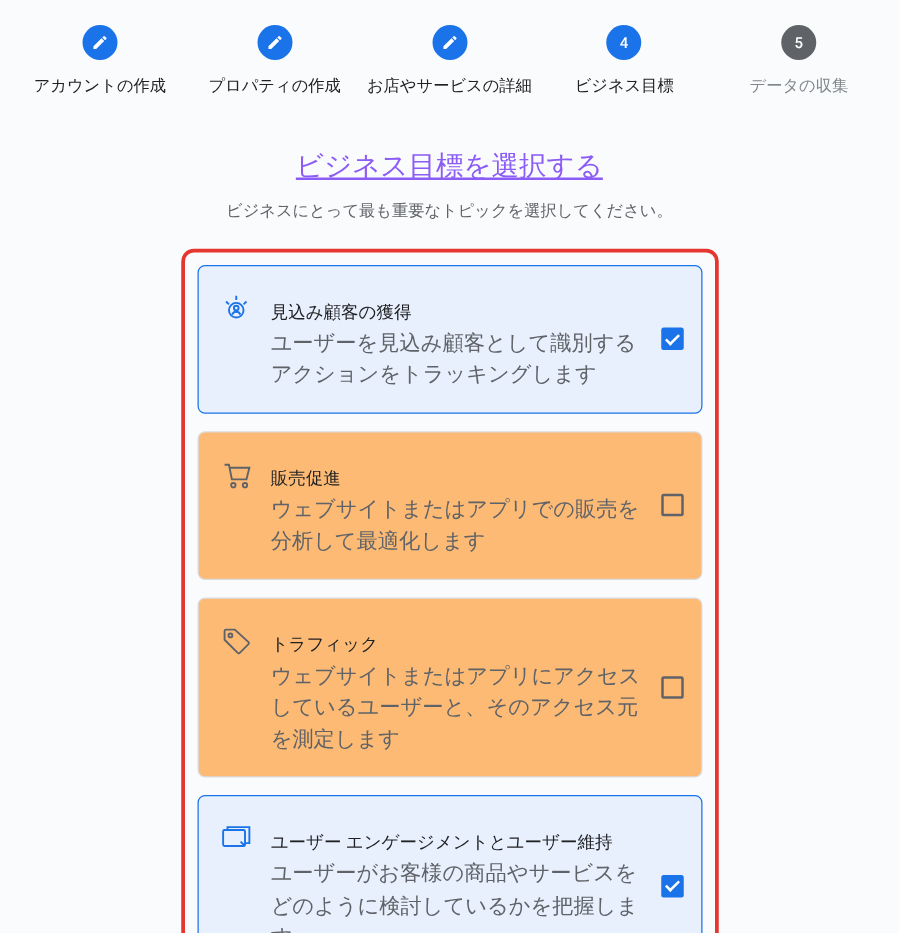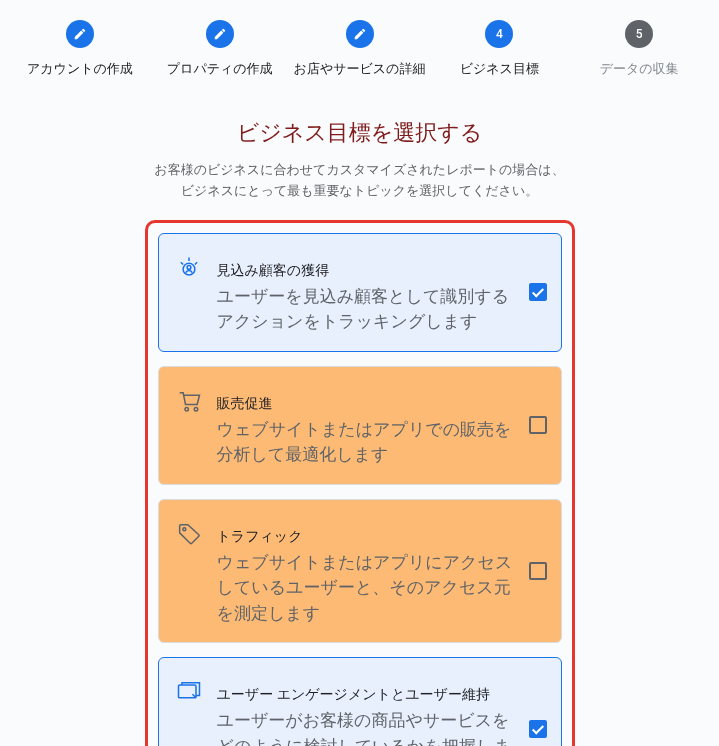--- a/index.html
+++ b/index.html
@@ -61,22 +61,23 @@
     .stepper-circle svg { width: 14px; height: 14px; }
     
     
     .heading {
       text-align: center;
       margin-bottom: 12px;
     }
     .heading h1 {
       font-size: 22px;
       font-weight: 400;
-      color: #7f1d1d;
+      color: #8b5cf6;
       margin-bottom: 12px;
+      text-decoration: underline;
     }
     .heading p {
       font-size: 13px;
       color: #5f6368;
       line-height: 1.6;
     }
     
     
     .options-wrap {
       border: 3px solid #e5362f;
@@ -192,21 +193,20 @@
   </div>
 
   <div class="stepper-step pending">
     <div class="stepper-circle pending">5</div>
     <div class="stepper-label">データの収集</div>
   </div>
 </div>
 
 <div class="heading">
   <h1>ビジネス目標を選択する</h1>
-  <p>お客様のビジネスに合わせてカスタマイズされたレポートの場合は、</p>
   <p>ビジネスにとって最も重要なトピックを選択してください。</p>
 </div>
 
 <div class="options-wrap">
 
   <div class="option-card selected">
     <div class="option-icon">
       <svg viewBox="0 0 24 24" fill="none" stroke="currentColor" stroke-width="1.3">
           <circle cx="12" cy="13" r="5"></circle>
           <circle cx="12" cy="11.5" r="1.6"></circle>

